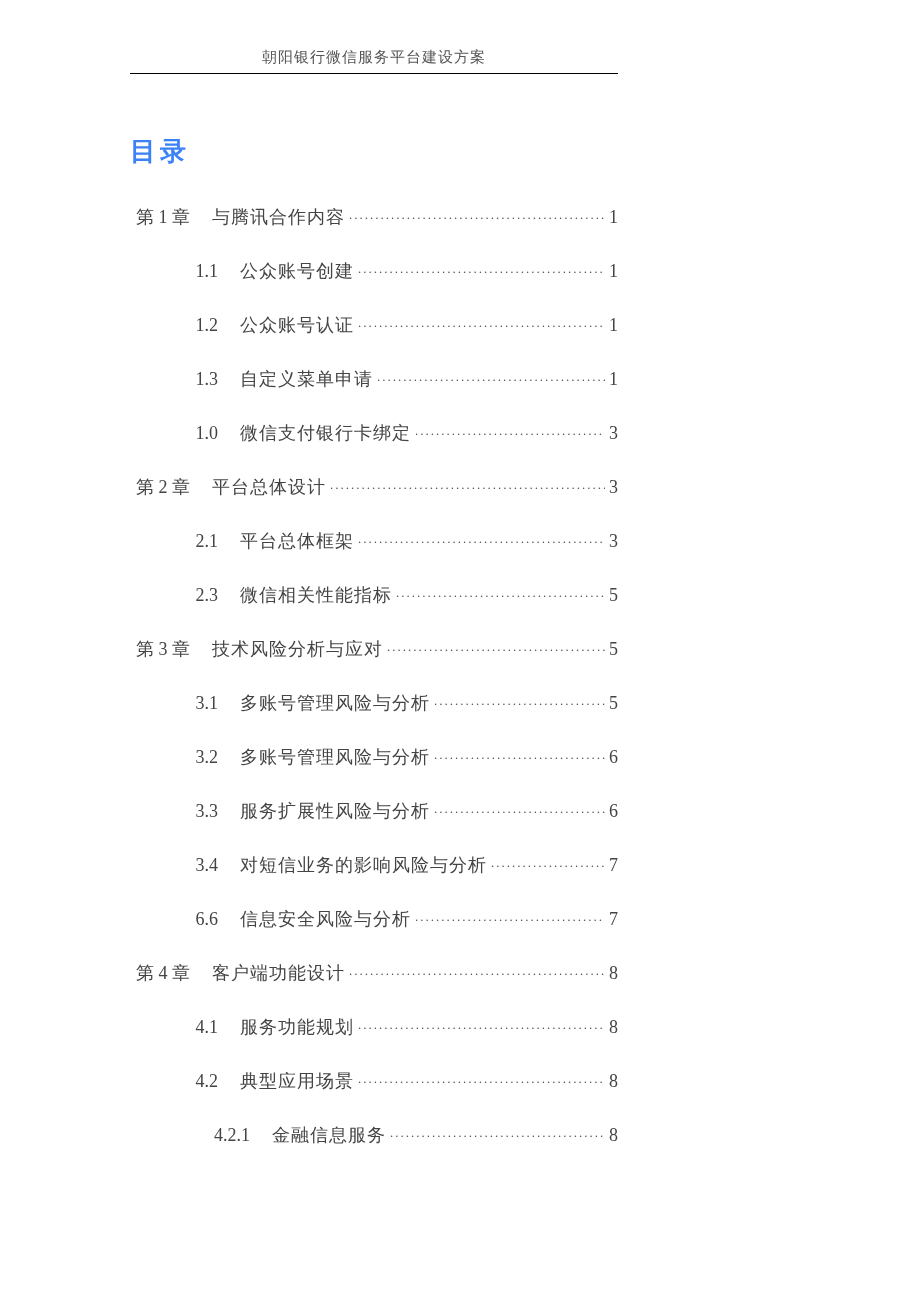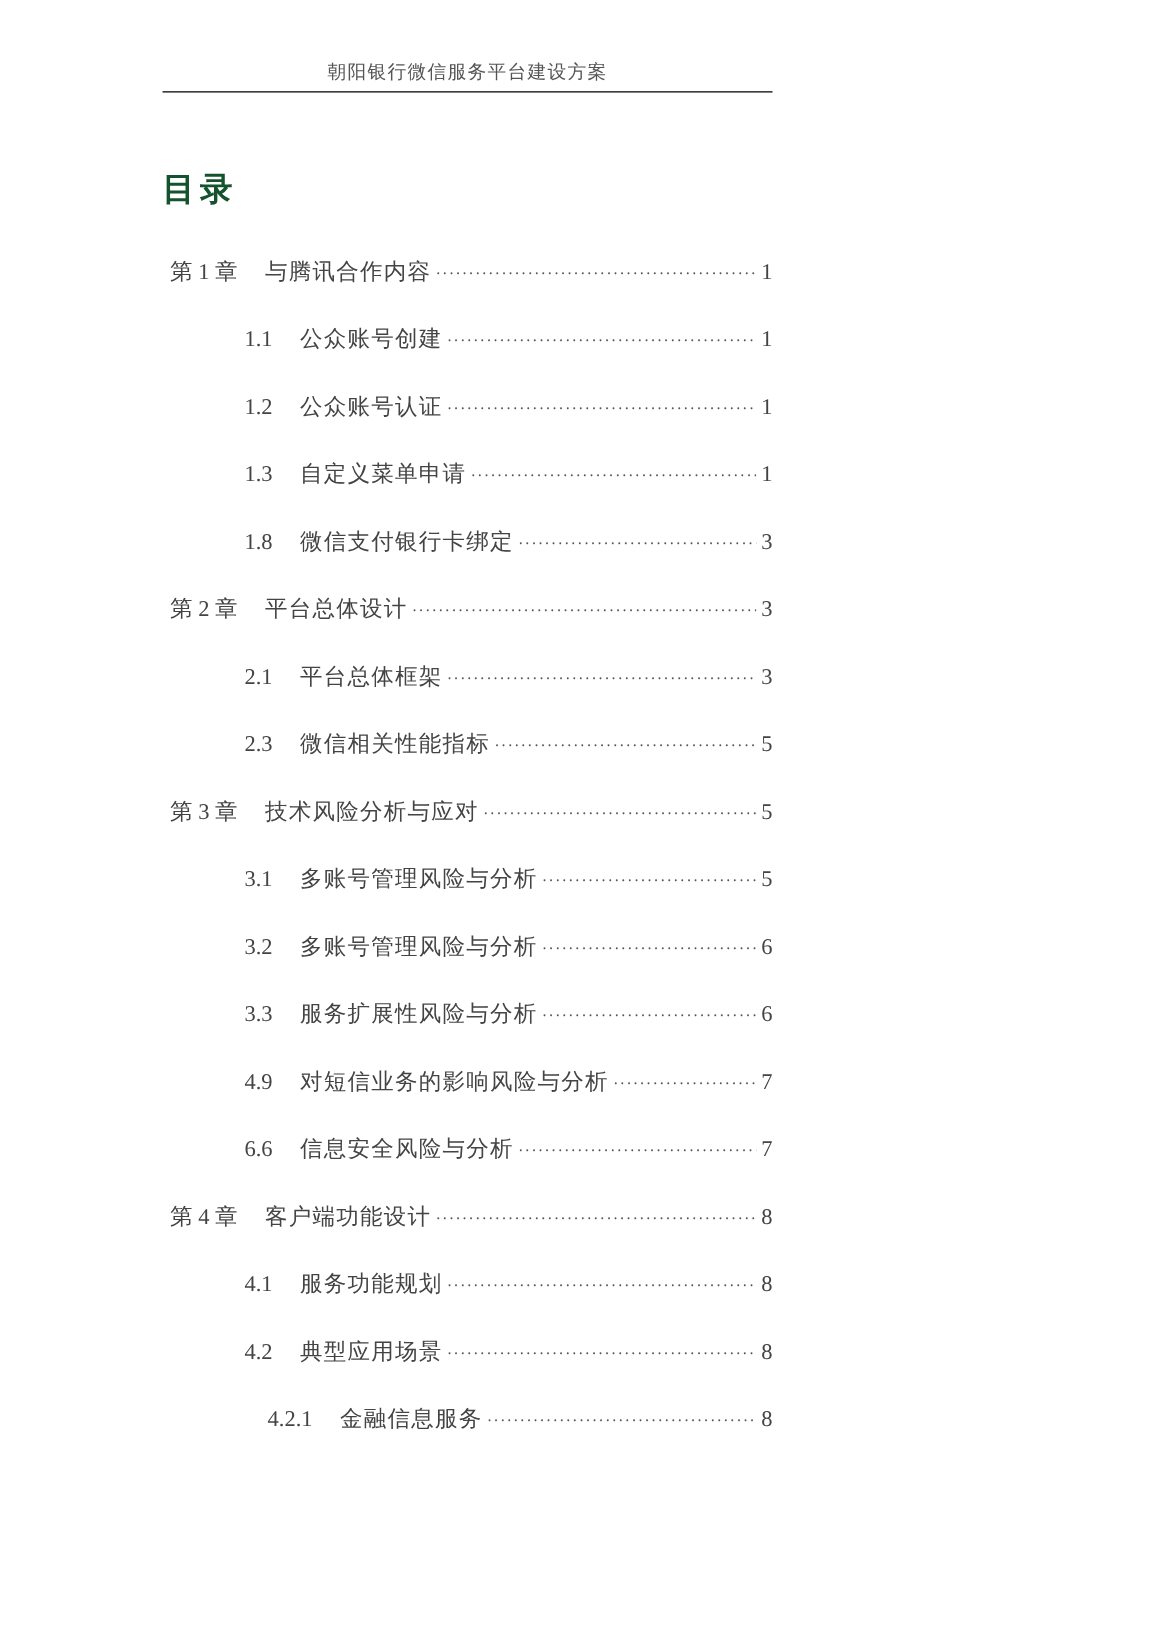--- a/index.html
+++ b/index.html
@@ -19,21 +19,21 @@
     text-align: center;
     font-size: 15px;
     color: #555;
     letter-spacing: 1px;
     padding-bottom: 6px;
     border-bottom: 1px solid #000;
     margin-bottom: 60px;
   }
   .toc-heading {
     font-size: 26px;
-    color: #14532d;
+    color: #3b82f6;
     font-weight: 600;
     margin-bottom: 36px;
     font-family: "Microsoft YaHei","SimHei",sans-serif;
     letter-spacing: 4px;
   }
   .toc {
     font-size: 18px;
     color: #444;
   }
   .toc-row {
@@ -107,21 +107,21 @@
         <span class="toc-leader"></span>
         <span class="toc-page">1</span>
       </div>
       <div class="toc-row level-2">
         <span class="toc-num">1.3</span>
         <span class="toc-title">自定义菜单申请</span>
         <span class="toc-leader"></span>
         <span class="toc-page">1</span>
       </div>
       <div class="toc-row level-2">
-        <span class="toc-num">1.8</span>
+        <span class="toc-num">1.0</span>
         <span class="toc-title">微信支付银行卡绑定</span>
         <span class="toc-leader"></span>
         <span class="toc-page">3</span>
       </div>
       <div class="toc-row level-1">
         <span class="toc-num">第 2 章</span>
         <span class="toc-title">平台总体设计</span>
         <span class="toc-leader"></span>
         <span class="toc-page">3</span>
       </div>
@@ -155,21 +155,21 @@
         <span class="toc-leader"></span>
         <span class="toc-page">6</span>
       </div>
       <div class="toc-row level-2">
         <span class="toc-num">3.3</span>
         <span class="toc-title">服务扩展性风险与分析</span>
         <span class="toc-leader"></span>
         <span class="toc-page">6</span>
       </div>
       <div class="toc-row level-2">
-        <span class="toc-num">4.9</span>
+        <span class="toc-num">3.4</span>
         <span class="toc-title">对短信业务的影响风险与分析</span>
         <span class="toc-leader"></span>
         <span class="toc-page">7</span>
       </div>
       <div class="toc-row level-2">
         <span class="toc-num">6.6</span>
         <span class="toc-title">信息安全风险与分析</span>
         <span class="toc-leader"></span>
         <span class="toc-page">7</span>
       </div>

